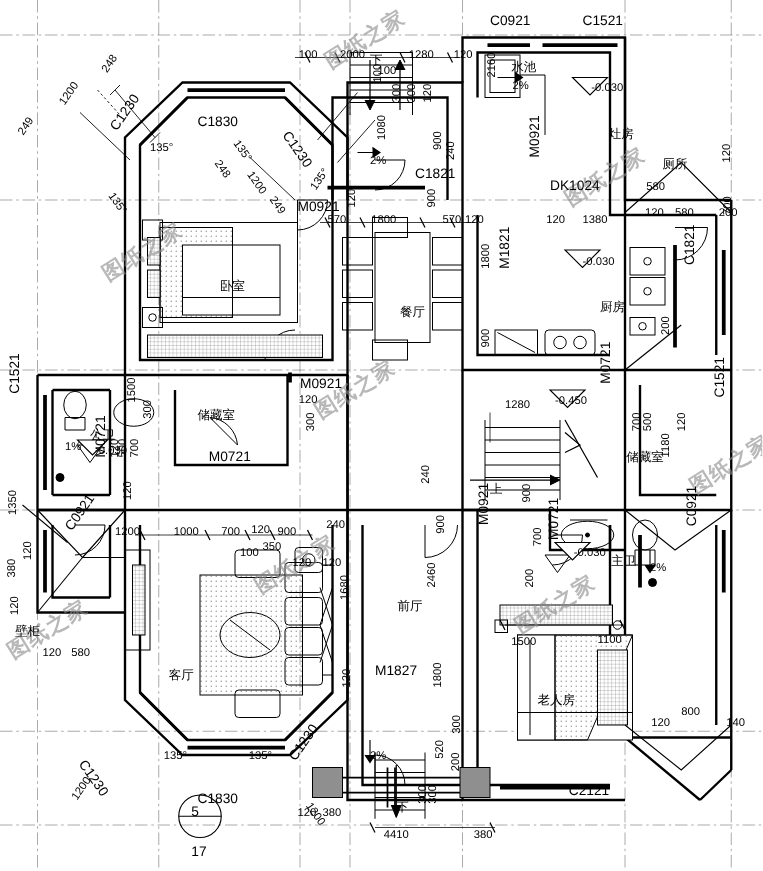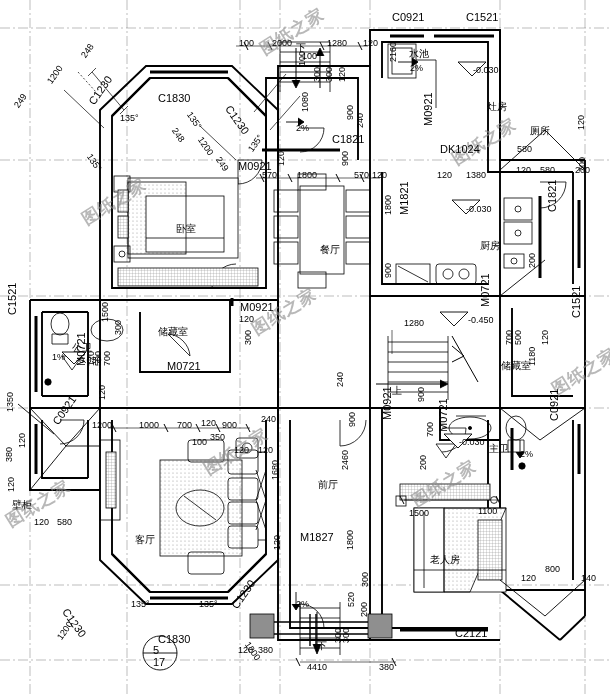--- a/index.html
+++ b/index.html
@@ -384,21 +384,21 @@
       <div class="lbl room" style="left: 501px; top: 359px;">储藏室</div>
       <div class="lbl room" style="left: 135px; top: 533px;">客厅</div>
       <div class="lbl room" style="left: 318px; top: 478px; font-family: Liberation Serif, serif;">前厅</div>
       <div class="lbl room" style="left: 430px; top: 553px;">老人房</div>
       <div class="lbl room" style="left: 489px; top: 442px;">主卫</div>
       <div class="lbl room" style="left: 12px; top: 498px;">壁柜</div>
       <div class="lbl room" style="left: 530px; top: 124px;">厕所</div>
       <div class="lbl elev" style="left: 473px; top: 65px;">-0.030</div>
       <div class="lbl elev" style="left: 466px; top: 204px;">-0.030</div>
       <div class="lbl elev" style="left: 76px; top: 355px;">-0.030</div>
-      <div class="lbl elev" style="left: 468px; top: 315px;">-0.450</div>
+      <div class="lbl elev" style="left: 444px; top: 315px;">-0.450</div>
       <div class="lbl elev" style="left: 459px; top: 437px;">-0.030</div>
       <div class="lbl elev" style="left: 296px; top: 123px;">2%</div>
       <div class="lbl elev" style="left: 410px; top: 63px;">2%</div>
       <div class="lbl elev" style="left: 52px; top: 352px;">1%</div>
       <div class="lbl elev" style="left: 296px; top: 599px;">2%</div>
       <div class="lbl elev" style="left: 520px; top: 449px;">2%</div>
       <div class="lbl room" style="left: 392px; top: 384px;">上</div>
       <div class="lbl room" style="left: 296px; top: 41px;">下</div>
       <div class="lbl room" style="left: 317px; top: 639px;">下</div>
       <div class="lbl code" style="left: 158px; top: 92px;">C1830</div>
@@ -519,15 +519,15 @@
       <div class="lbl dim" style="left: 359px; top: 617px; transform: rotate(-90deg); transform-origin: left top;">200</div>
       <div class="lbl dim" style="left: 341px; top: 643px; transform: rotate(-90deg); transform-origin: left top;">300</div>
       <div class="lbl dim" style="left: 333px; top: 643px; transform: rotate(-90deg); transform-origin: left top;">300</div>
       <div class="lbl dim" style="left: 238px; top: 645px;">120</div>
       <div class="lbl dim" style="left: 258px; top: 645px;">380</div>
       <div class="lbl dim" style="left: 307px; top: 662px;">4410</div>
       <div class="lbl dim" style="left: 379px; top: 662px;">380</div>
     </div>
 
   <div class="lbl" style="left:153px;top:644px;font-size:11px;">5</div>
-  <div class="lbl" style="left:153px;top:656px;font-size:11px;">17</div>
+  <div class="lbl" style="left:153px;top:676px;font-size:11px;">17</div>
 
 </div>
 
 </body></html>

